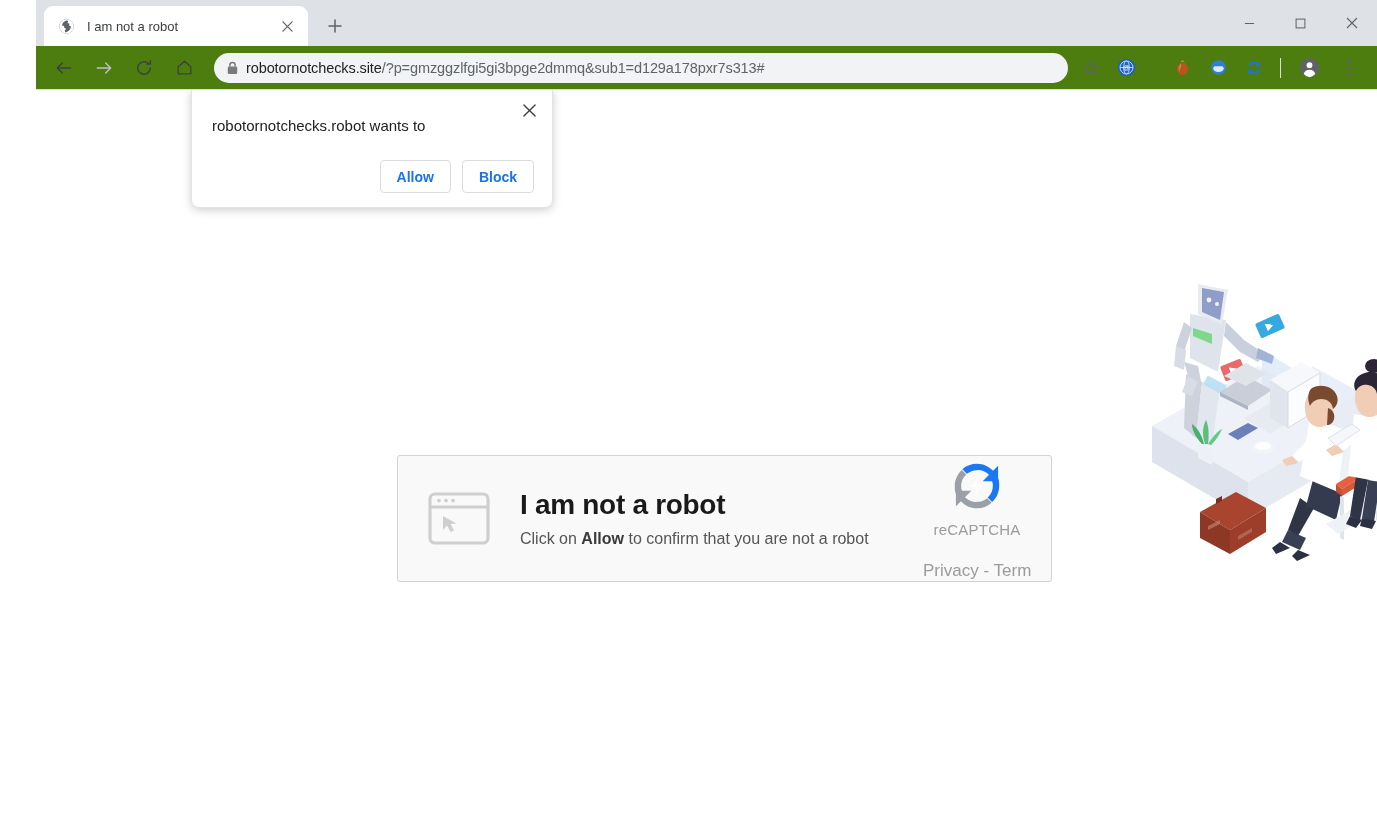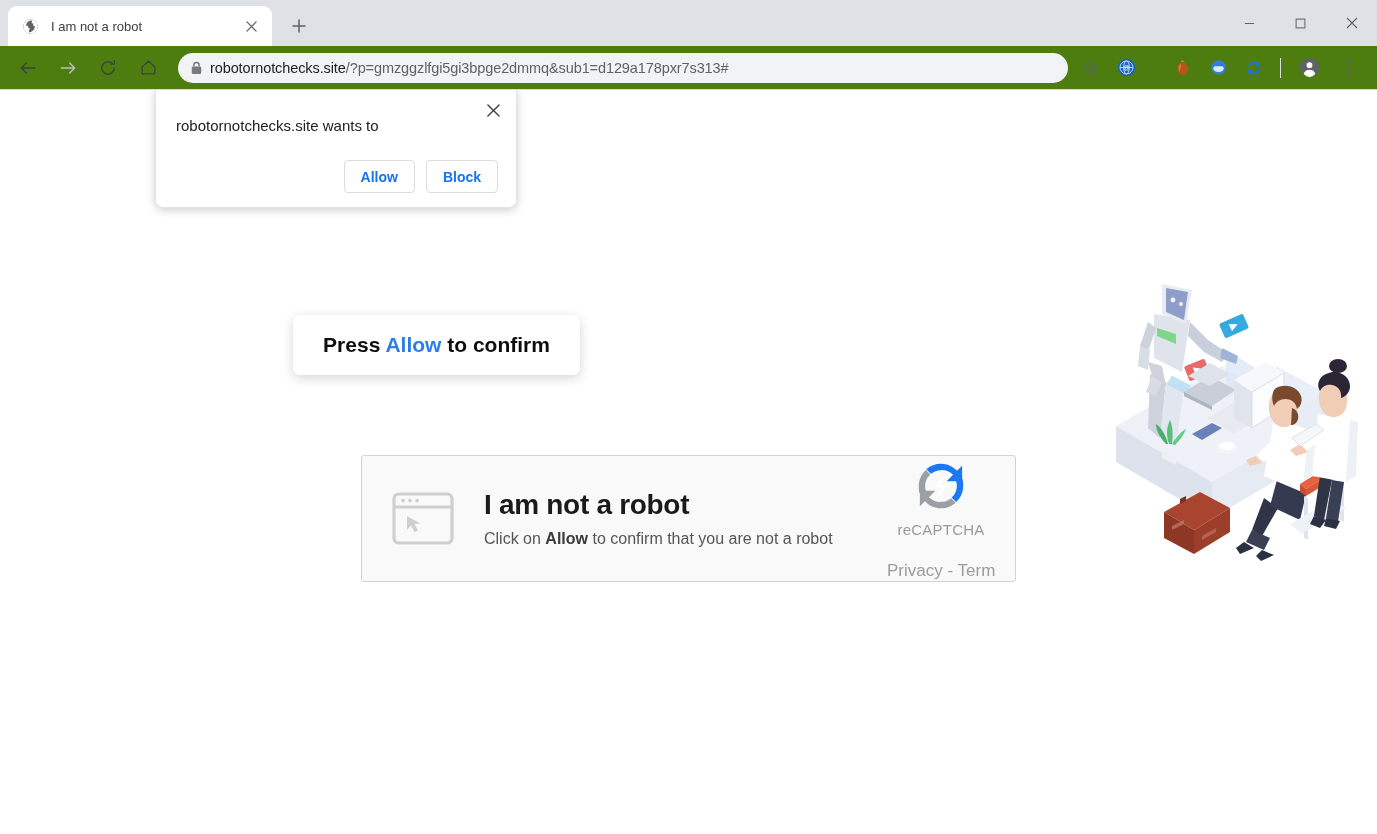--- a/index.html
+++ b/index.html
@@ -4,21 +4,21 @@
 <style>
   * { box-sizing: border-box; margin: 0; padding: 0; }
   html, body {
     width: 1377px; height: 834px;
     font-family: "Liberation Sans", sans-serif;
     background: #ffffff;
     overflow: hidden;
   }
 
   
-  #browser { width: 1377px; height: 742px; position: relative; }
+  #browser { width: 1377px; height: 742px; position: relative; padding-left: 36px; }
 
   .chrome-tabstrip {
     height: 46px;
     background: #dee1e6;
     display: flex;
     align-items: flex-end;
     position: relative;
   }
   .tab {
     margin-left: 8px;
@@ -432,30 +432,27 @@
   </div>
 
   <div class="page">
 
     <div class="perm-bubble">
       <div class="perm-close">
         <svg width="13" height="13" viewBox="0 0 14 14">
           <path d="M1 1l12 12M13 1L1 13" stroke="#3c4043" stroke-width="1.5" stroke-linecap="round"></path>
         </svg>
       </div>
-      <div class="perm-title">robotornotchecks.site wants to</div>
+      <div class="perm-title">robotornotchecks.robot wants to</div>
       <div class="perm-actions">
         <button class="perm-btn">Allow</button>
         <button class="perm-btn">Block</button>
       </div>
     </div>
 
-    <div class="callout">
-      <div class="callout-text"><span>Press </span><span class="callout-accent">Allow</span><span> to confirm</span></div>
-    </div>
 
     <div class="captcha-card">
       <span class="captcha-winicon">
         <svg width="62" height="53" viewBox="0 0 62 53">
           <rect x="2" y="2" width="58" height="49" rx="5" fill="none" stroke="#cfcfcf" stroke-width="3.2"></rect>
           <path d="M2 15h58" stroke="#cfcfcf" stroke-width="3.2"></path>
           <circle cx="11" cy="8.6" r="1.9" fill="#cfcfcf"></circle>
           <circle cx="18" cy="8.6" r="1.9" fill="#cfcfcf"></circle>
           <circle cx="25" cy="8.6" r="1.9" fill="#cfcfcf"></circle>
           <path d="M15 24l0 14 4-4.4 3.6 6.6 3.4-1.9-3.5-6.4 5.9-.4z" fill="#cfcfcf"></path>

